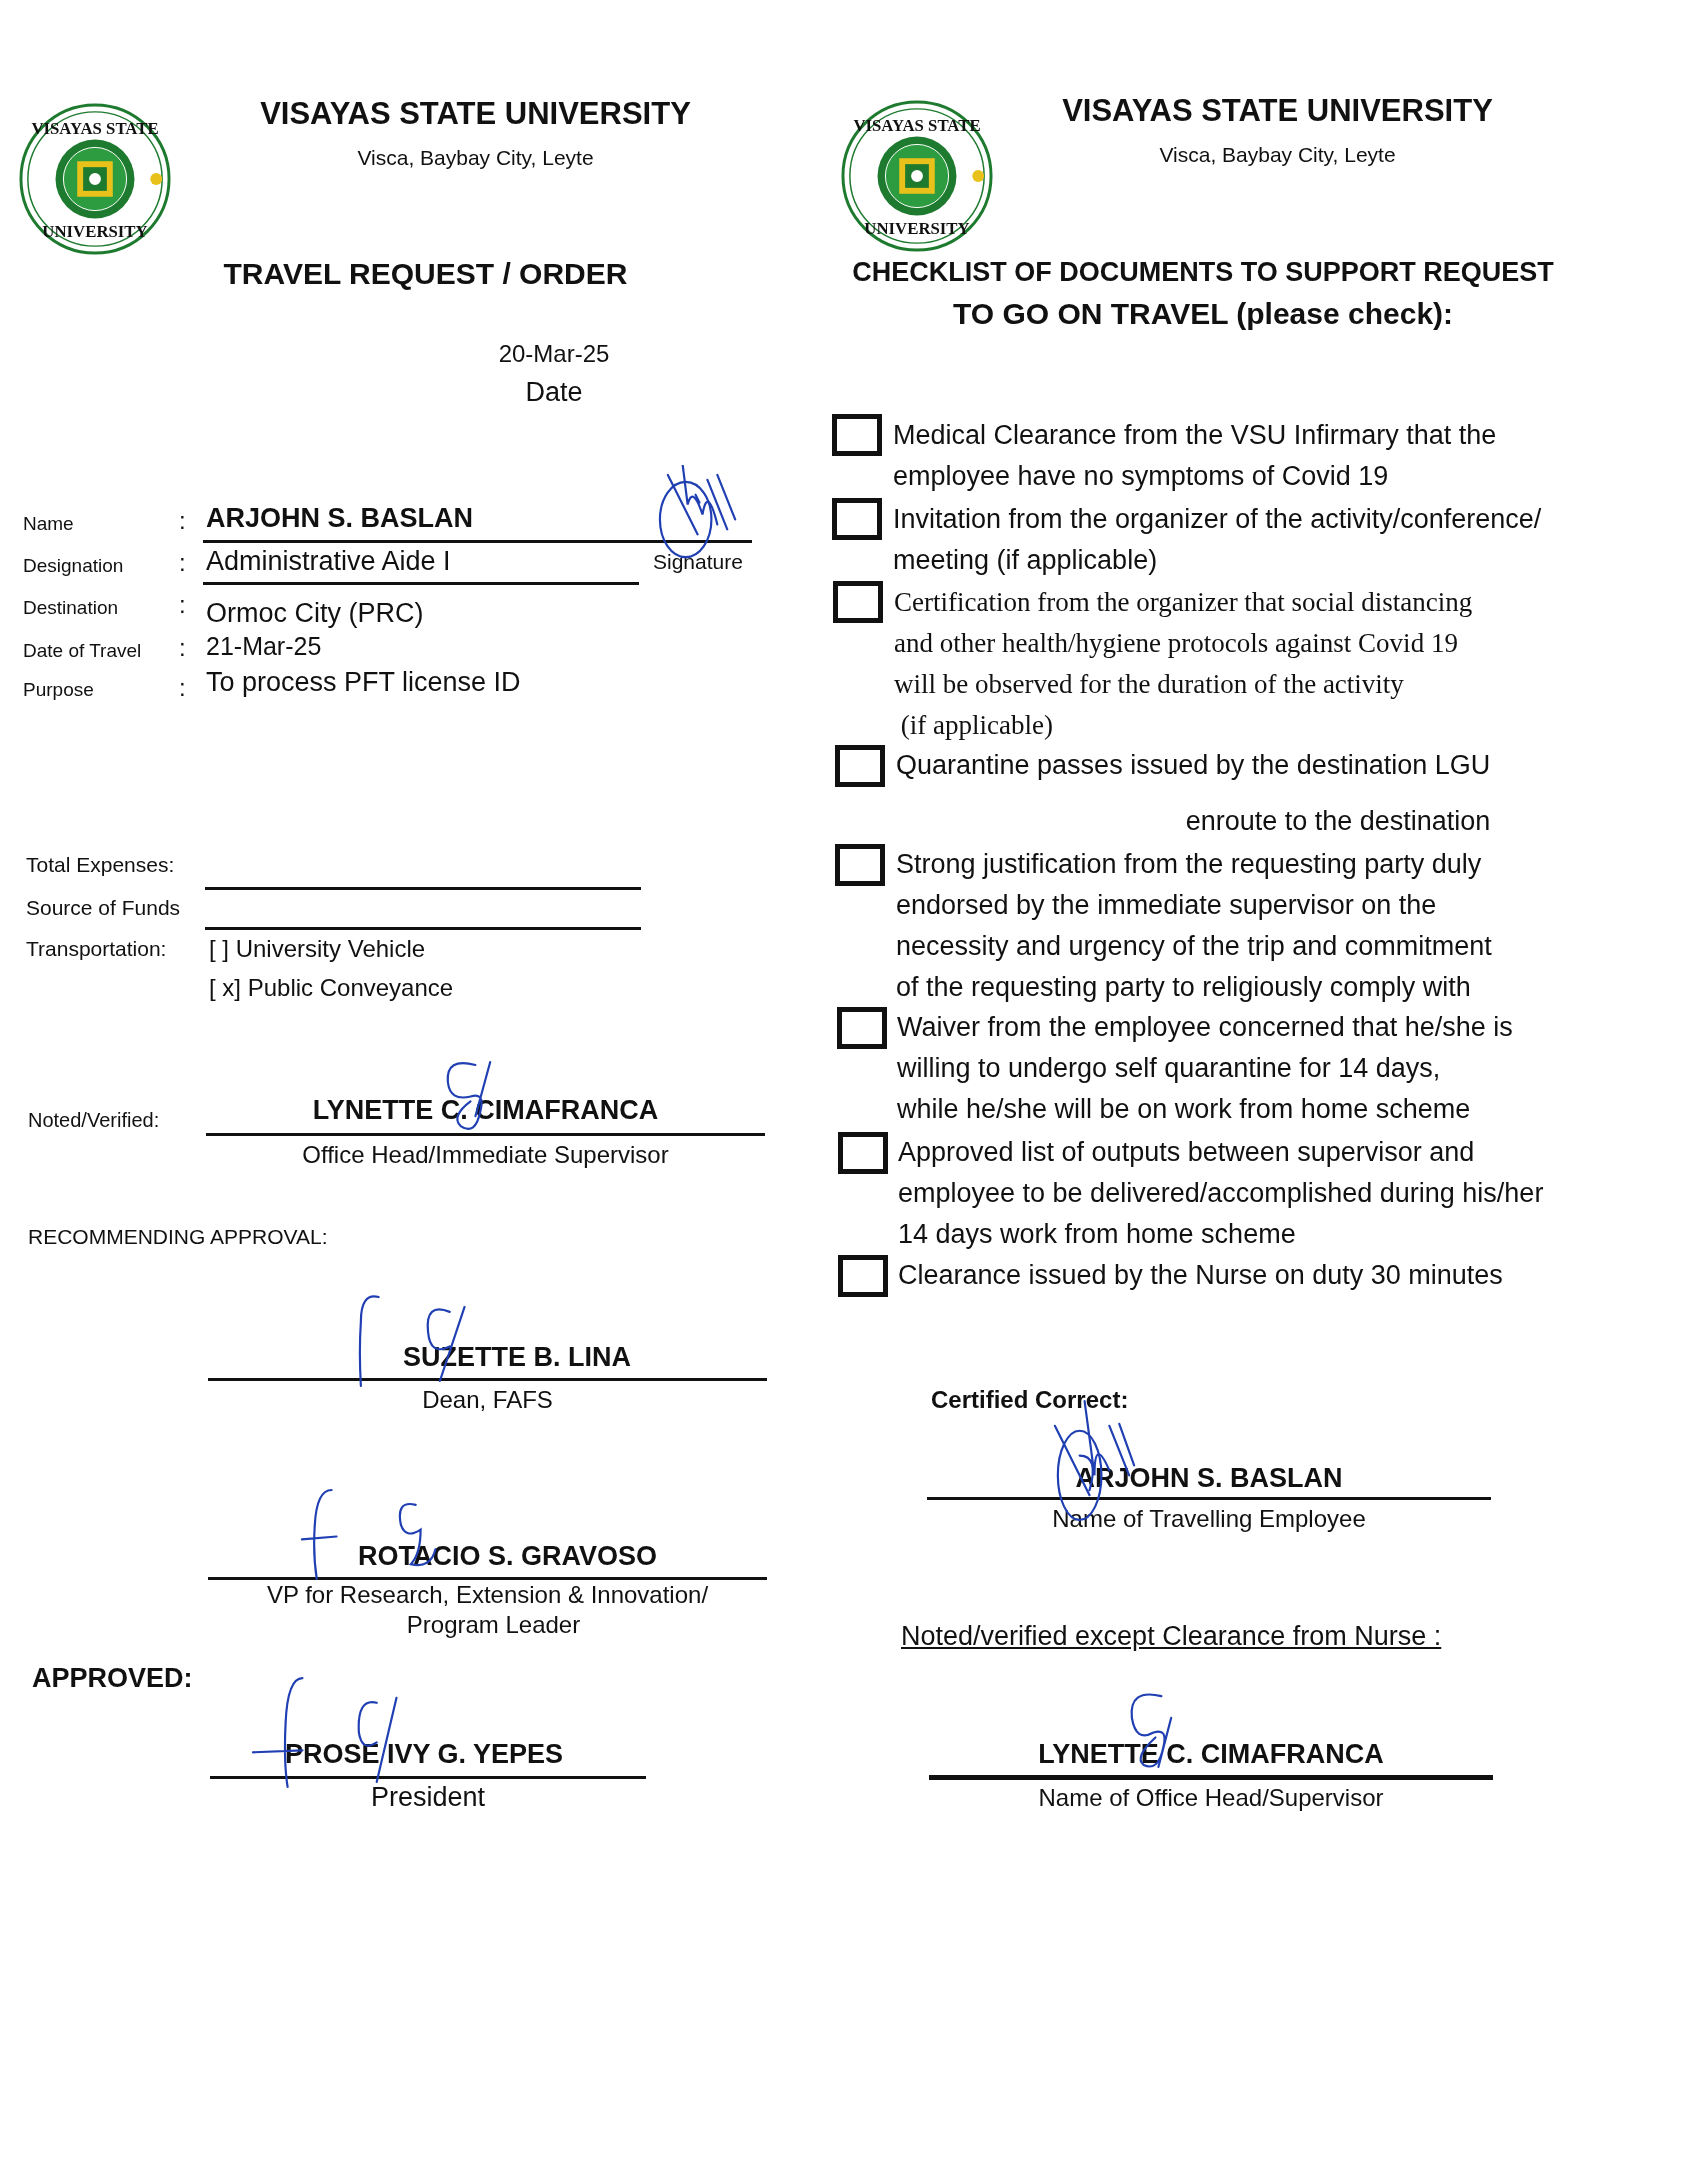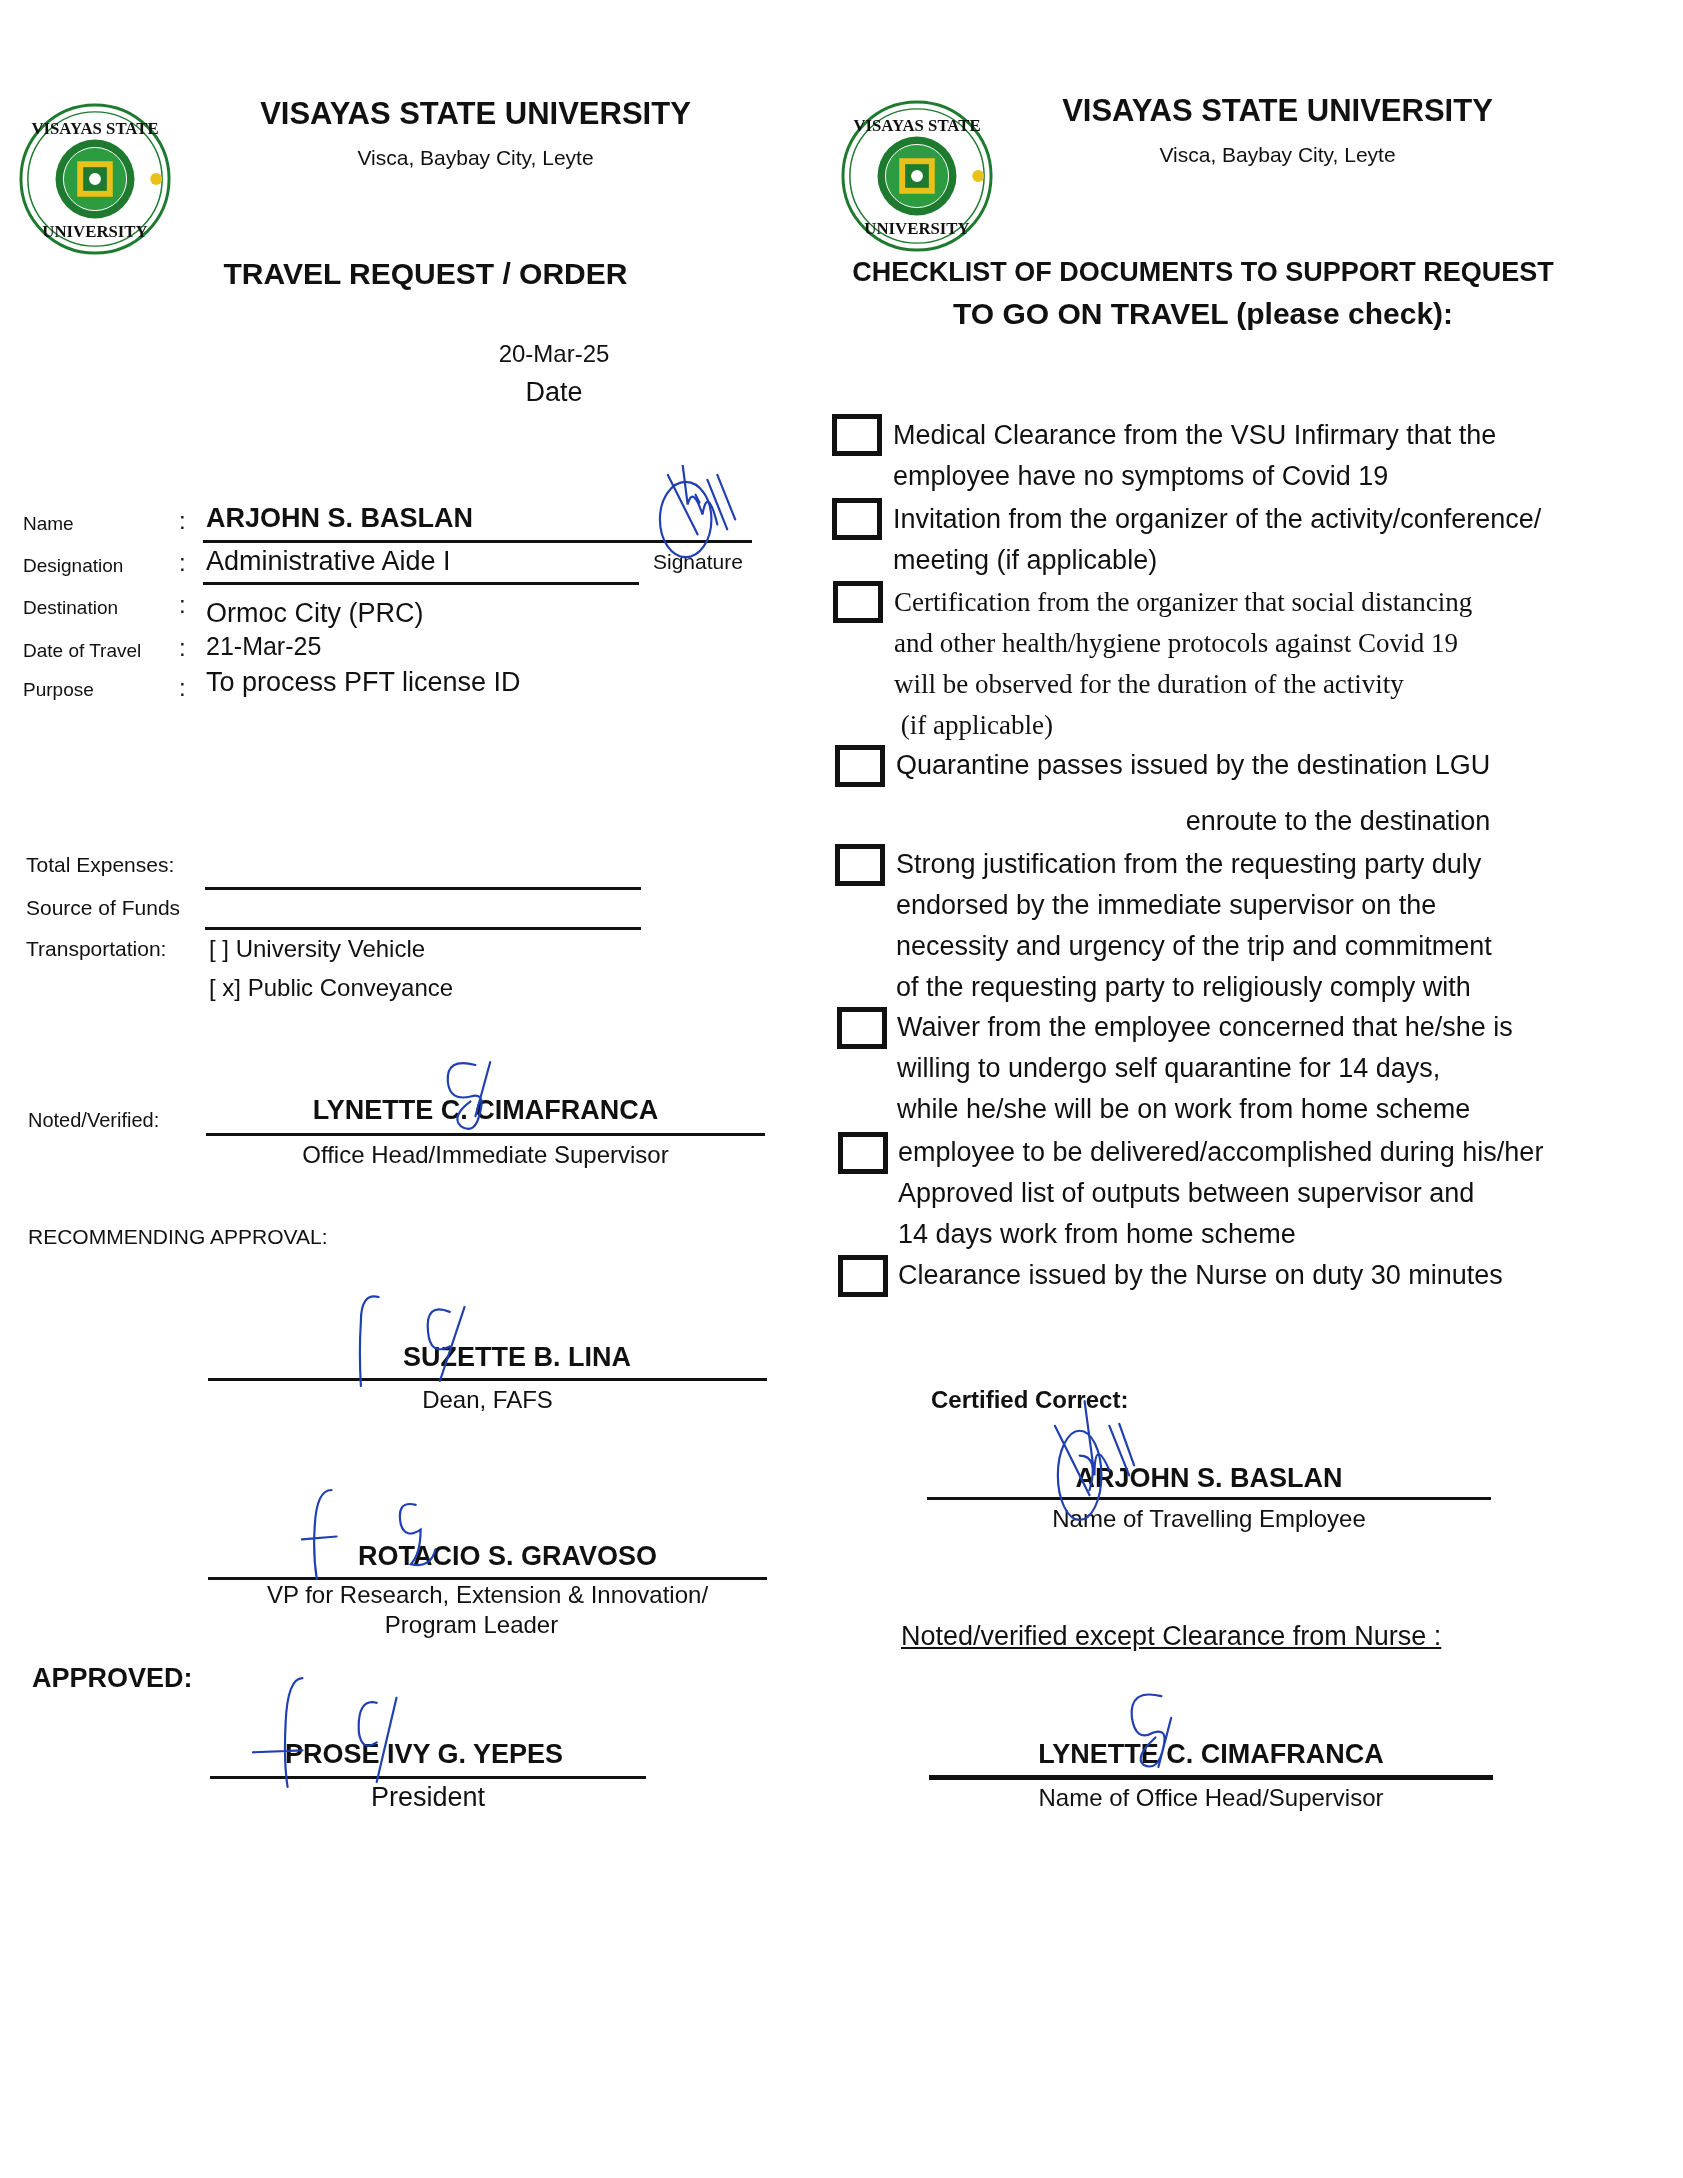--- a/index.html
+++ b/index.html
@@ -111,21 +111,21 @@
   <div class="abs bold center" style="left:208px;top:1342px;width:559px;font-size:27px;padding-left:59px;box-sizing:border-box;">SUZETTE B. LINA</div>
   <div class="line" style="left:208px;top:1378px;width:559px;"></div>
   <div class="abs center" style="left:208px;top:1386px;width:559px;font-size:24px;">Dean, FAFS</div>
   <svg class="sig" style="left:351px;top:1292px;width:158px;height:99px;" viewBox="0 0 160 100">
     <path d="M28 5 Q10 0 10 30 Q8 60 10 95 M100 20 Q75 10 78 40 Q80 65 100 55 M115 15 L90 90"></path>
   </svg>
 
   <div class="abs bold center" style="left:208px;top:1541px;width:559px;font-size:27px;padding-left:40px;box-sizing:border-box;">ROTACIO S. GRAVOSO</div>
   <div class="line" style="left:208px;top:1577px;width:559px;"></div>
   <div class="abs center" style="left:208px;top:1581px;width:559px;font-size:24px;">VP for Research, Extension &amp; Innovation/</div>
-  <div class="abs center" style="left:192px;top:1611px;width:559px;font-size:24px;">Program Leader</div>
+  <div class="abs center" style="left:214px;top:1611px;width:559px;font-size:24px;">Program Leader</div>
   <svg class="sig" style="left:297px;top:1485px;width:178px;height:99px;" viewBox="0 0 180 100">
     <path d="M35 5 Q20 5 18 40 Q16 70 20 95 M5 55 L40 52 M120 20 Q100 15 105 40 Q110 55 125 45 Q125 70 115 80 Q135 85 140 65"></path>
   </svg>
 
   <div class="abs bold" style="left:32px;top:1663px;font-size:27px;">APPROVED:</div>
   <div class="abs bold" style="left:285px;top:1739px;font-size:27px;white-space:nowrap;">PROSE IVY G. YEPES</div>
   <div class="line" style="left:210px;top:1776px;width:436px;"></div>
   <div class="abs center" style="left:210px;top:1782px;width:436px;font-size:27px;">President</div>
   <svg class="sig" style="left:248px;top:1673px;width:198px;height:119px;" viewBox="0 0 200 120">
     <path d="M55 5 Q40 5 38 50 Q36 90 40 115 M5 80 L55 78 M130 30 Q110 25 112 60 Q115 80 130 70 M150 25 L130 110"></path>
@@ -202,22 +202,22 @@
     <div class="cl-text" style="left:897px;top:1007px;">
       <div>Waiver from the employee concerned that he/she is</div>
       <div>willing to undergo self quarantine for 14 days,</div>
       <div>while he/she will be on work from home scheme</div>
     </div>
   </div>
 
   <div>
     <div class="cb" style="left:838px;top:1132px;"></div>
     <div class="cl-text" style="left:898px;top:1132px;">
+      <div>Approved list of outputs between supervisor and</div>
       <div>employee to be delivered/accomplished during his/her</div>
-      <div>Approved list of outputs between supervisor and</div>
       <div>14 days work from home scheme</div>
     </div>
   </div>
 
   <div>
     <div class="cb" style="left:838px;top:1255px;"></div>
     <div class="cl-text" style="left:898px;top:1255px;">
       <div>Clearance issued by the Nurse on duty 30 minutes</div>
     </div>
   </div>

